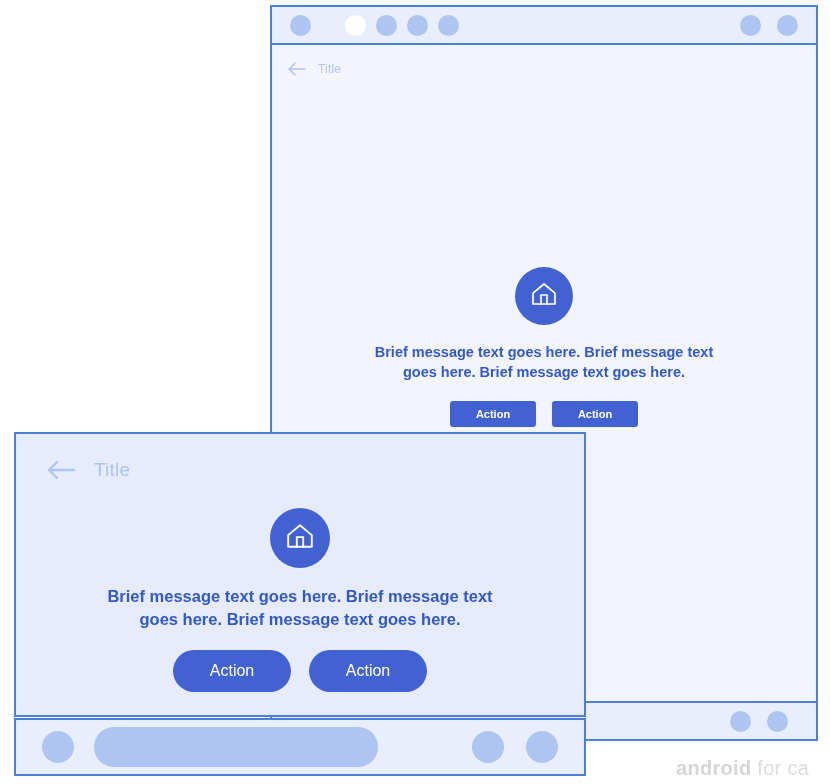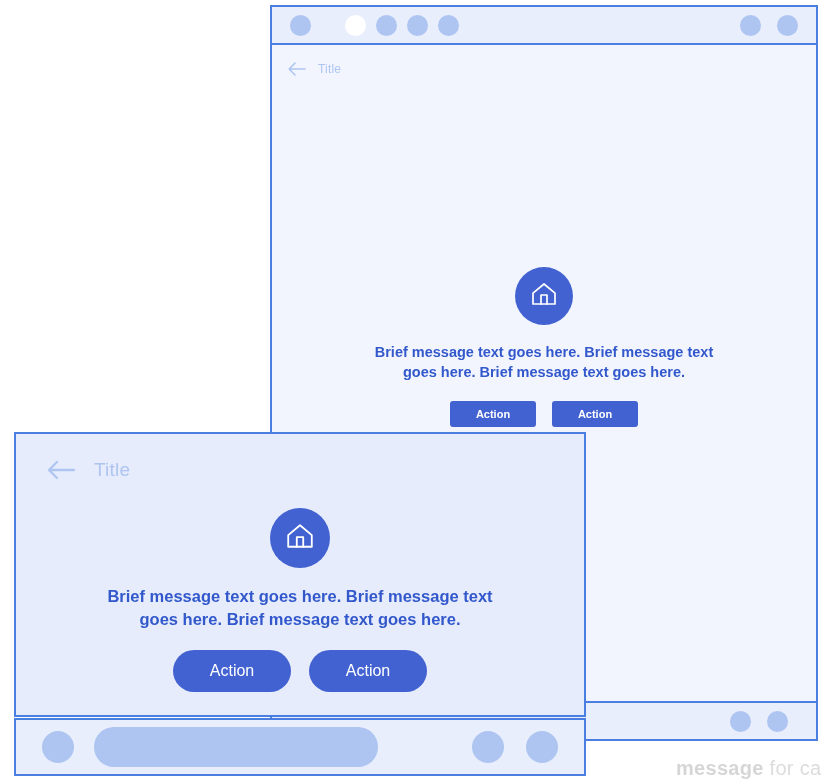--- a/index.html
+++ b/index.html
@@ -322,14 +322,14 @@
   <span class="nav-dot"></span>
   <span class="nav-pill"></span>
   <span class="nav-spacer"></span>
   <span class="nav-right">
     <span class="nav-dot"></span>
     <span class="nav-dot"></span>
   </span>
 </div>
 
 <div id="watermark">
-  <span class="wm-bold">message</span><span> for ca</span>
+  <span class="wm-bold">android</span><span> for ca</span>
 </div>
 
 </body></html>

